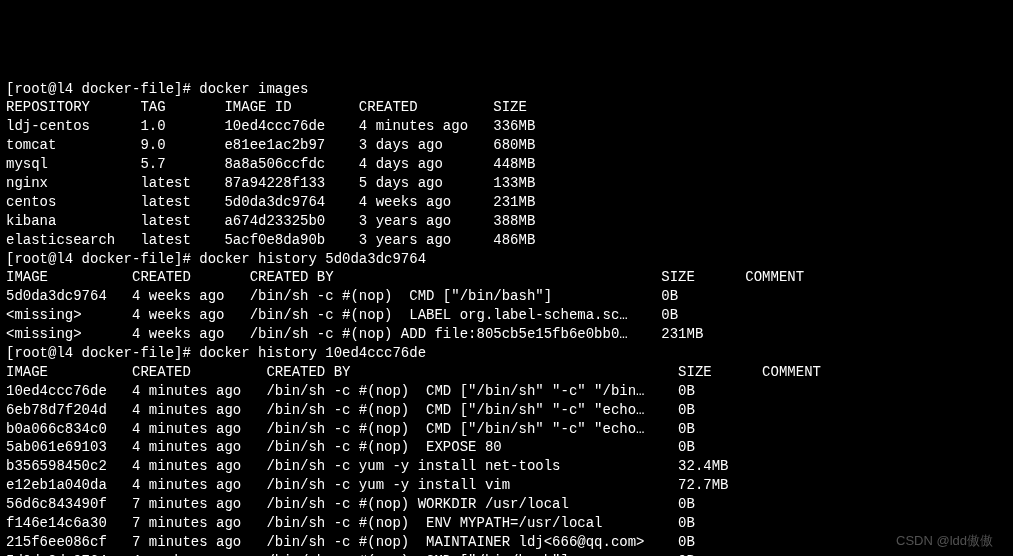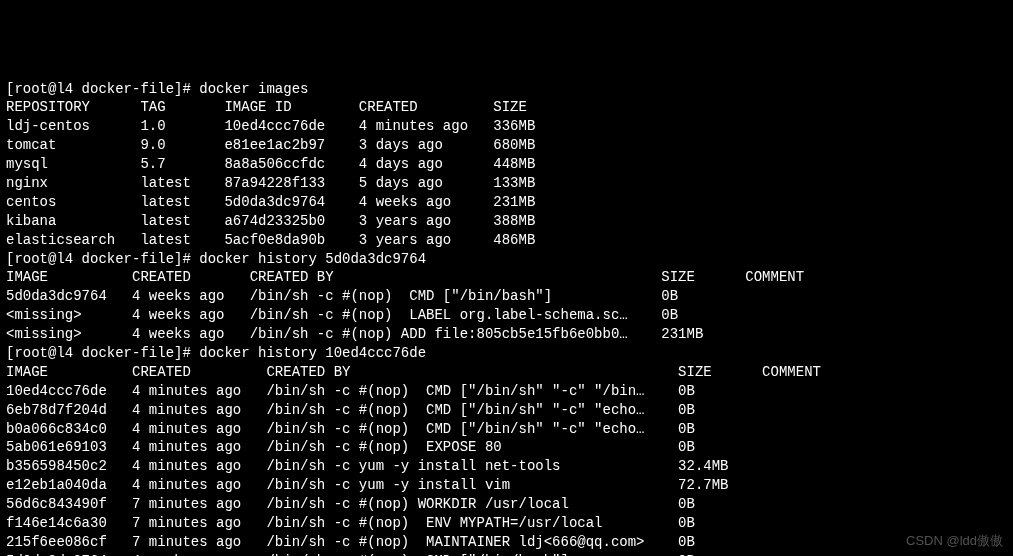--- a/index.html
+++ b/index.html
@@ -8,21 +8,21 @@
     font-family: "Consolas", "Monaco", "Courier New", monospace;
     font-size: 14px;
     line-height: 1.35;
     margin: 0;
     padding: 4px 6px;
     white-space: pre;
     overflow: hidden;
   }
   .watermark {
     position: fixed;
-    right: 10px;
+    right: 20px;
     bottom: 6px;
     color: #888;
     font-size: 13px;
     font-family: sans-serif;
     opacity: 0.6;
   }
 </style>
 </head>
 <body>
 

